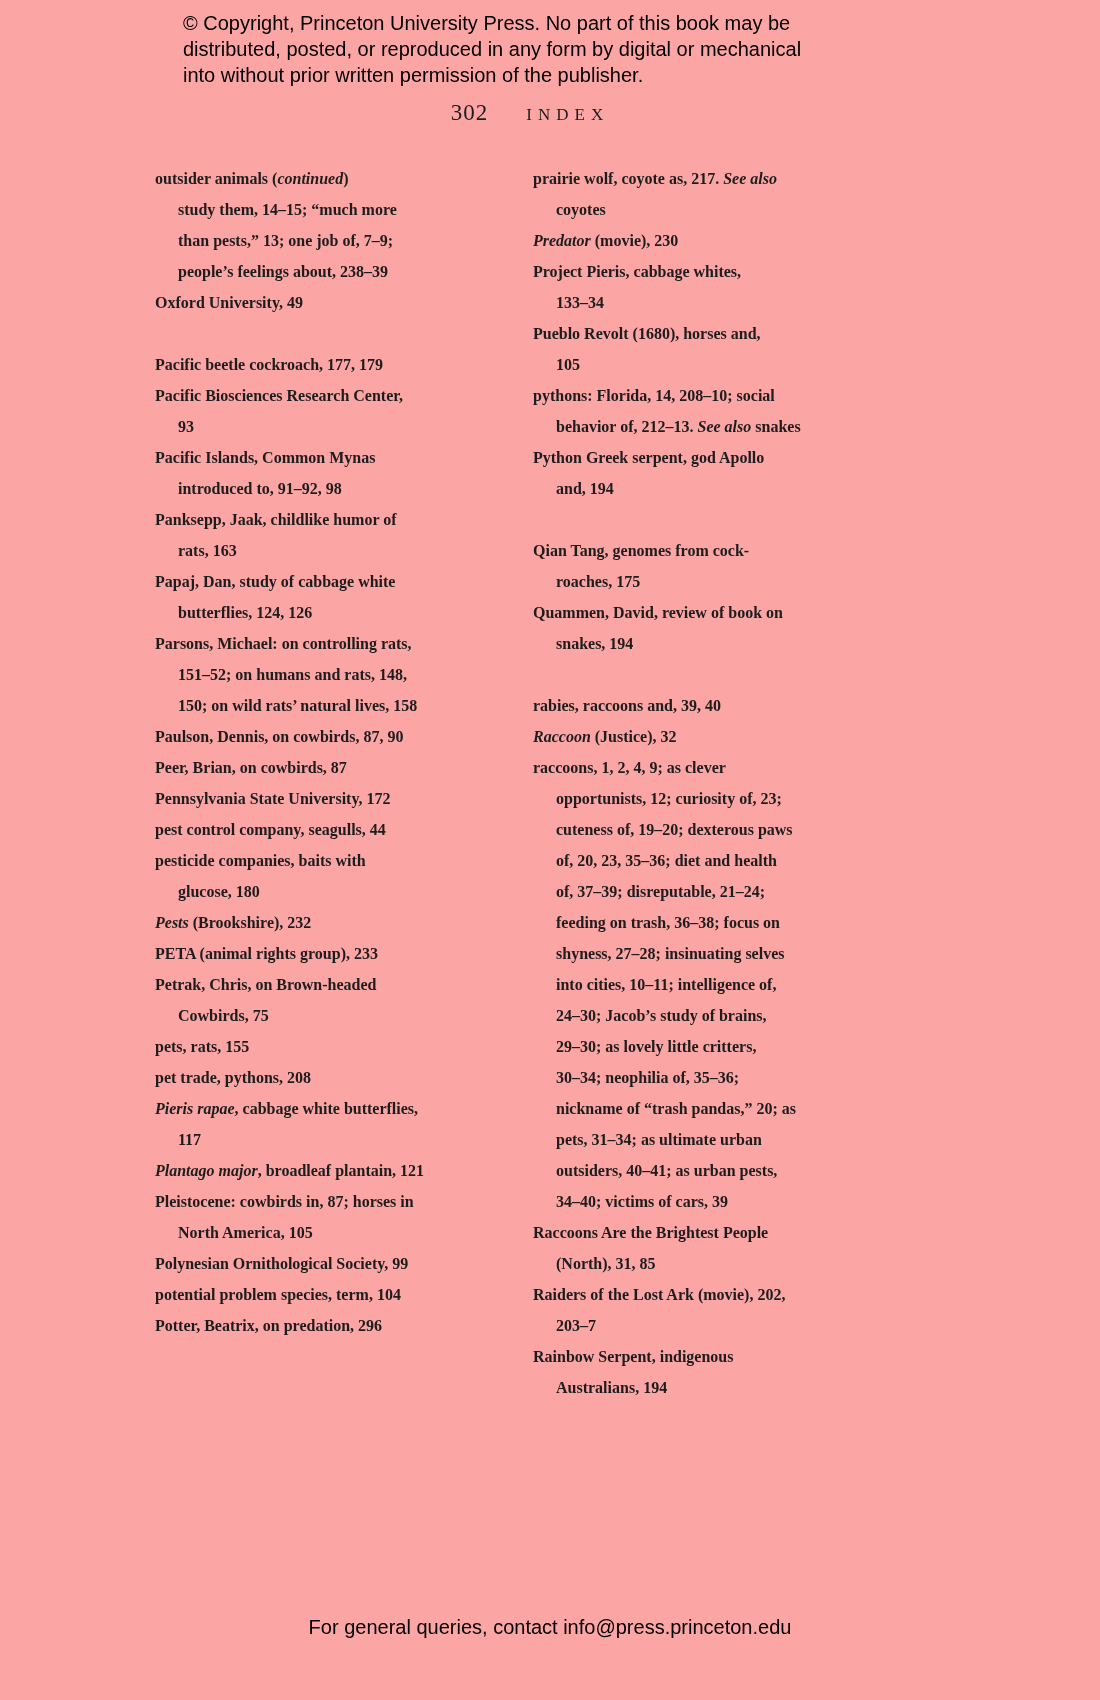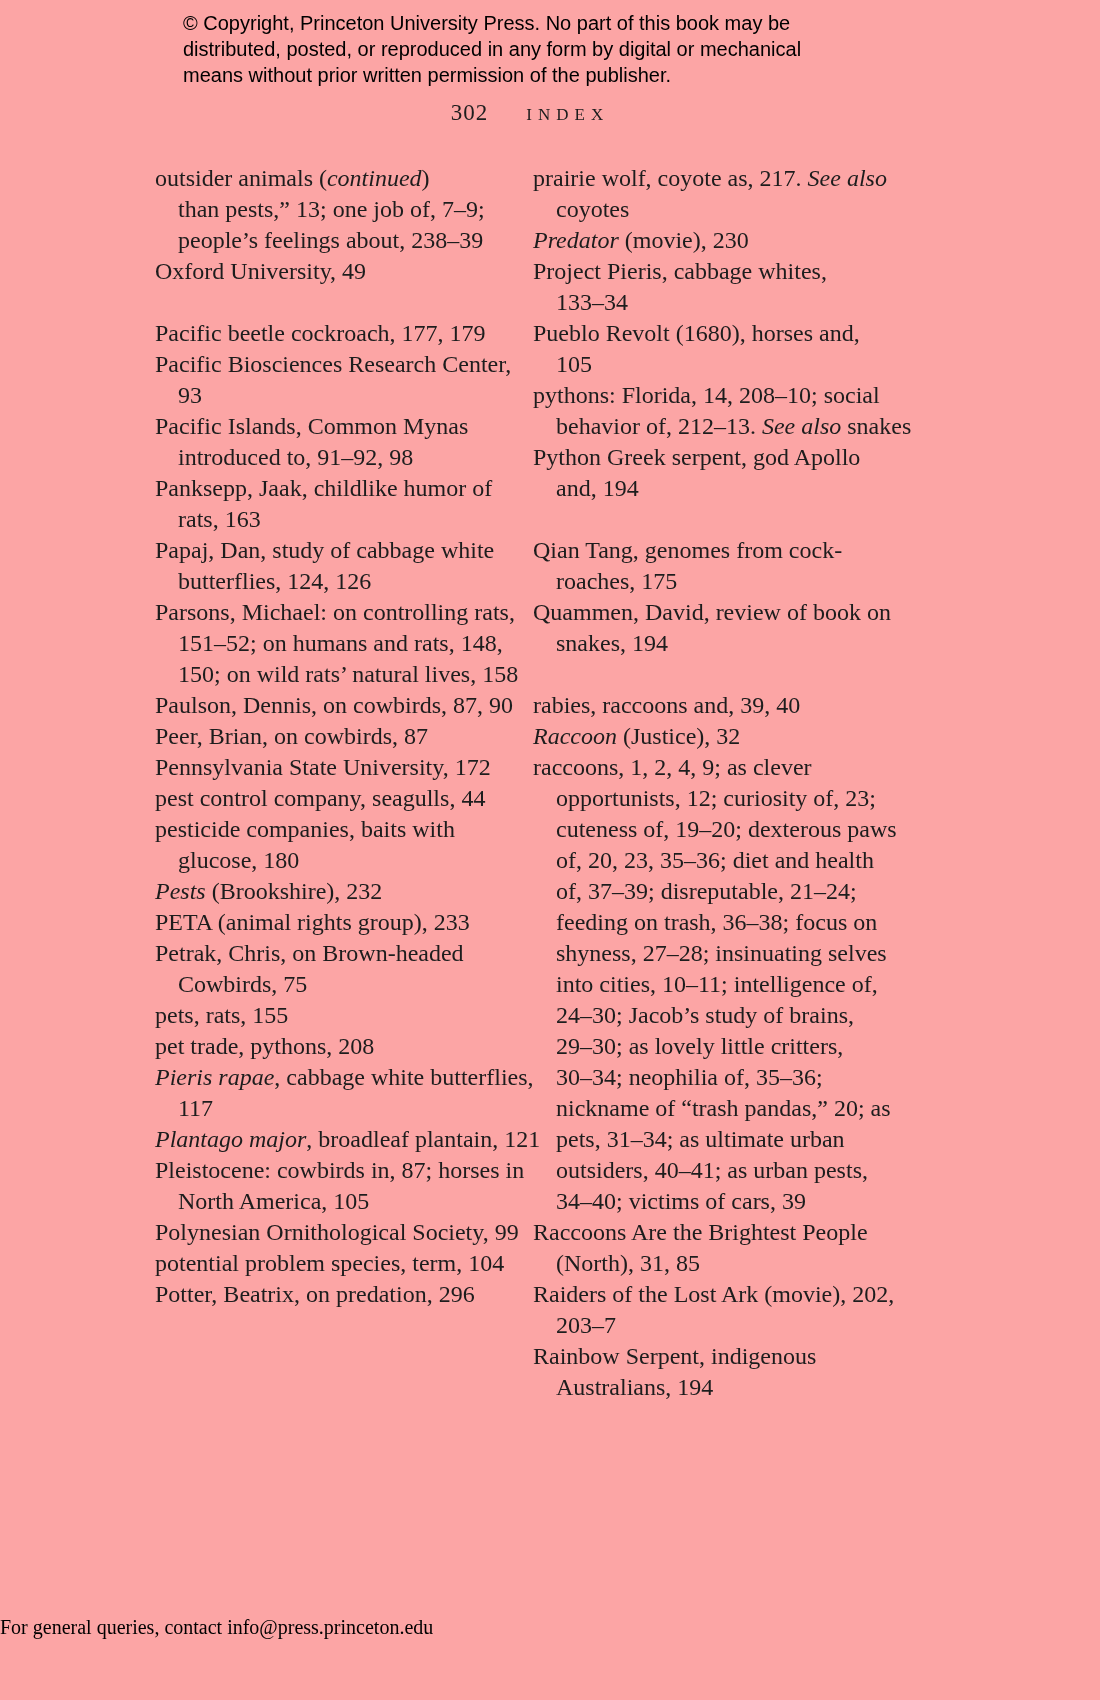--- a/index.html
+++ b/index.html
@@ -38,58 +38,60 @@
     letter-spacing:6px;
     margin-left:38px;
   }
   .columns {
     position:absolute;
     left:155px;
     top:163px;
     width:750px;
     display:flex;
   }
-  .col { font-size:24px; line-height:31px; }
+  .col { font-size:16px; line-height:31px;font-weight:bold; }
   .col-left  { width:378px; }
   .col-right { width:372px; }
   .group { margin-bottom:31px; }
   .group:last-child { margin-bottom:0; }
   .line { white-space:nowrap; }
   .line.indent { padding-left:23px; }
   .it { font-style:italic; }
   .footer {
     position:absolute;
     left:0;
     top:1616px;
     width:1100px;
-    font-family:Liberation Serif, serif;
+    text-align:center;
+    font-family:Liberation Sans, sans-serif;
     font-size:20px;
     color:#000000;
   }
 </style>
 </head>
 <body>
 
 <div class="page">
 
   <div class="copyright">
     <div class="line">© Copyright, Princeton University Press. No part of this book may be</div>
     <div class="line">distributed, posted, or reproduced in any form by digital or mechanical</div>
-    <div class="line">means without prior written permission of the publisher.</div>
+    <div class="line">into without prior written permission of the publisher.</div>
   </div>
 
   <div class="pagehead">
     <span class="pageno">302</span><span class="headword">INDEX</span>
   </div>
 
   <div class="columns">
     <div class="col col-left" id="col-left">
         <div class="group">
           <div class="entry">
             <div class="line"><span>outsider animals (</span><span class="it">continued</span><span>)</span></div>
+            <div class="line indent"><span>study them, 14–15; “much more</span></div>
             <div class="line indent"><span>than pests,” 13; one job of, 7–9;</span></div>
             <div class="line indent"><span>people’s feelings about, 238–39</span></div>
           </div>
           <div class="entry">
             <div class="line"><span>Oxford University, 49</span></div>
           </div>
         </div>
         <div class="group">
           <div class="entry">
             <div class="line"><span>Pacific beetle cockroach, 177, 179</span></div>

